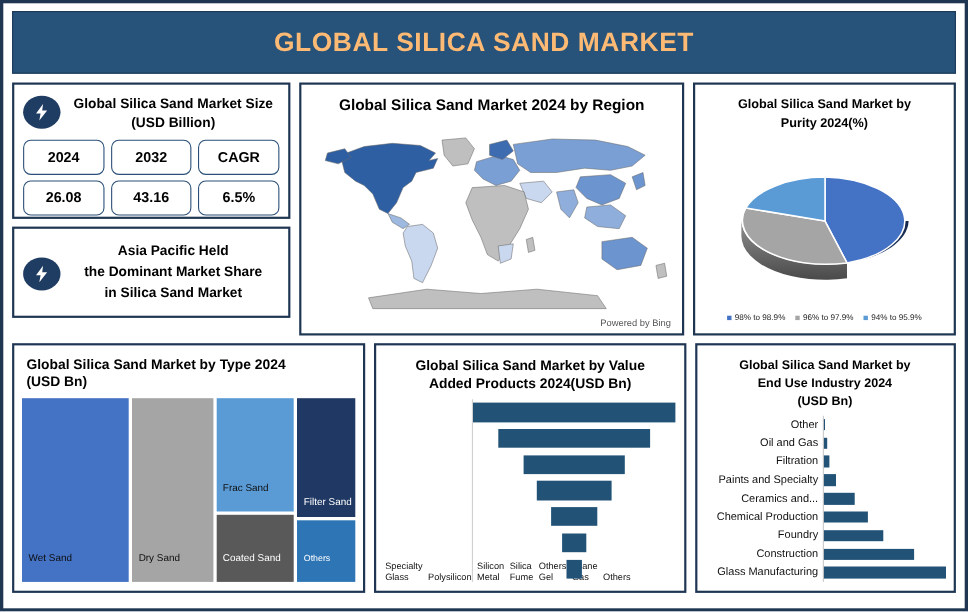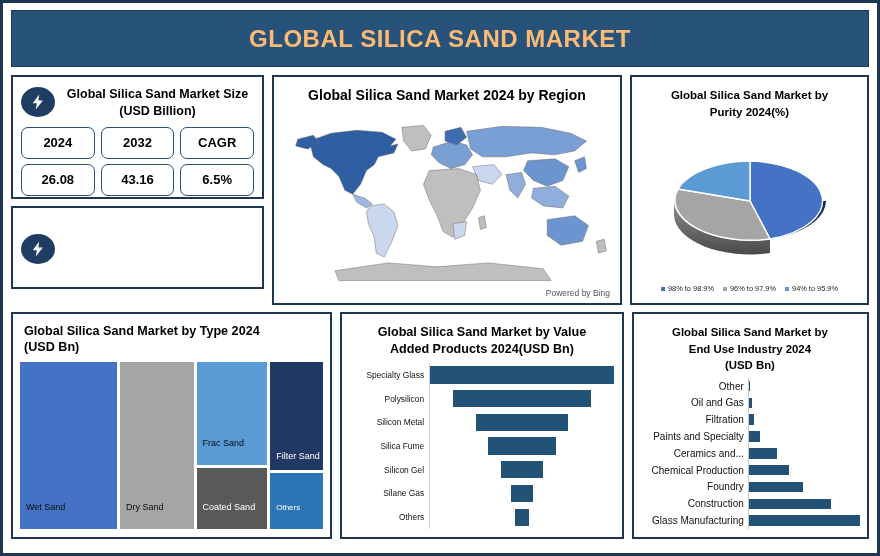--- a/index.html
+++ b/index.html
@@ -135,21 +135,21 @@
 
   
   .panel-funnel { width: 287px; padding: 6px 8px 8px 8px; display: flex; flex-direction: column; }
   .funnel-title {
     font-size: 12.6px; font-weight: bold; color: #000;
     text-align: center; line-height: 1.35; padding: 4px 2px 5px 2px;
   }
   .funnel-title span { display: block; }
   .funnel-body { flex: 1; display: flex; }
   .funnel-labels {
-    width: 80px; display: flex; flex-direction: column;
+    width: 80px; display: flex; flex-direction: row;
     border-right: 1px solid #d0d0d0;
     align-items: flex-end;
   }
   .fl {
     flex: 1; display: flex; align-items: center; justify-content: flex-end;
     font-size: 8.4px; color: #111; padding-right: 5px;
   }
   .funnel-bars { flex: 1; display: flex; flex-direction: column; }
   .fb-row { flex: 1; display: flex; align-items: center; justify-content: center; }
   .fb { height: 73%; background: #225377; }
@@ -208,20 +208,25 @@
             <div class="cell">6.5%</div>
           </div>
         </div>
       </div>
 
       <div class="panel panel-note">
         <div class="bolt">
           <svg width="18" height="18" viewBox="0 0 24 24" aria-hidden="true">
             <polygon points="13.5,2 5,13.5 10.5,13.5 9,22 18.5,10 12.5,10" fill="#ffffff"></polygon>
           </svg>
+        </div>
+        <div class="note-text">
+          <span>Asia Pacific Held</span>
+          <span>the Dominant Market Share</span>
+          <span>in Silica Sand Market</span>
         </div>
       </div>
     </div>
 
     <div class="panel panel-map">
       <div class="map-title">Global Silica Sand Market 2024 by Region</div>
       <div class="map-wrap">
         <svg viewBox="0 0 340 180" preserveAspectRatio="xMidYMid meet">
           <g stroke="#6a6a6a" stroke-width="0.5">
 
@@ -352,21 +357,21 @@
       <div class="funnel-title">
         <span>Global Silica Sand Market by Value</span>
         <span>Added Products 2024(USD Bn)</span>
       </div>
       <div class="funnel-body">
         <div class="funnel-labels">
           <div class="fl">Specialty Glass</div>
           <div class="fl">Polysilicon</div>
           <div class="fl">Silicon Metal</div>
           <div class="fl">Silica Fume</div>
-          <div class="fl">Silicon Gel</div>
+          <div class="fl">Others Gel</div>
           <div class="fl">Silane Gas</div>
           <div class="fl">Others</div>
         </div>
         <div class="funnel-bars">
           <div class="fb-row">
               <div class="fb" style="width:100%"></div>
             </div>
           <div class="fb-row">
               <div class="fb" style="width:75%"></div>
             </div>

